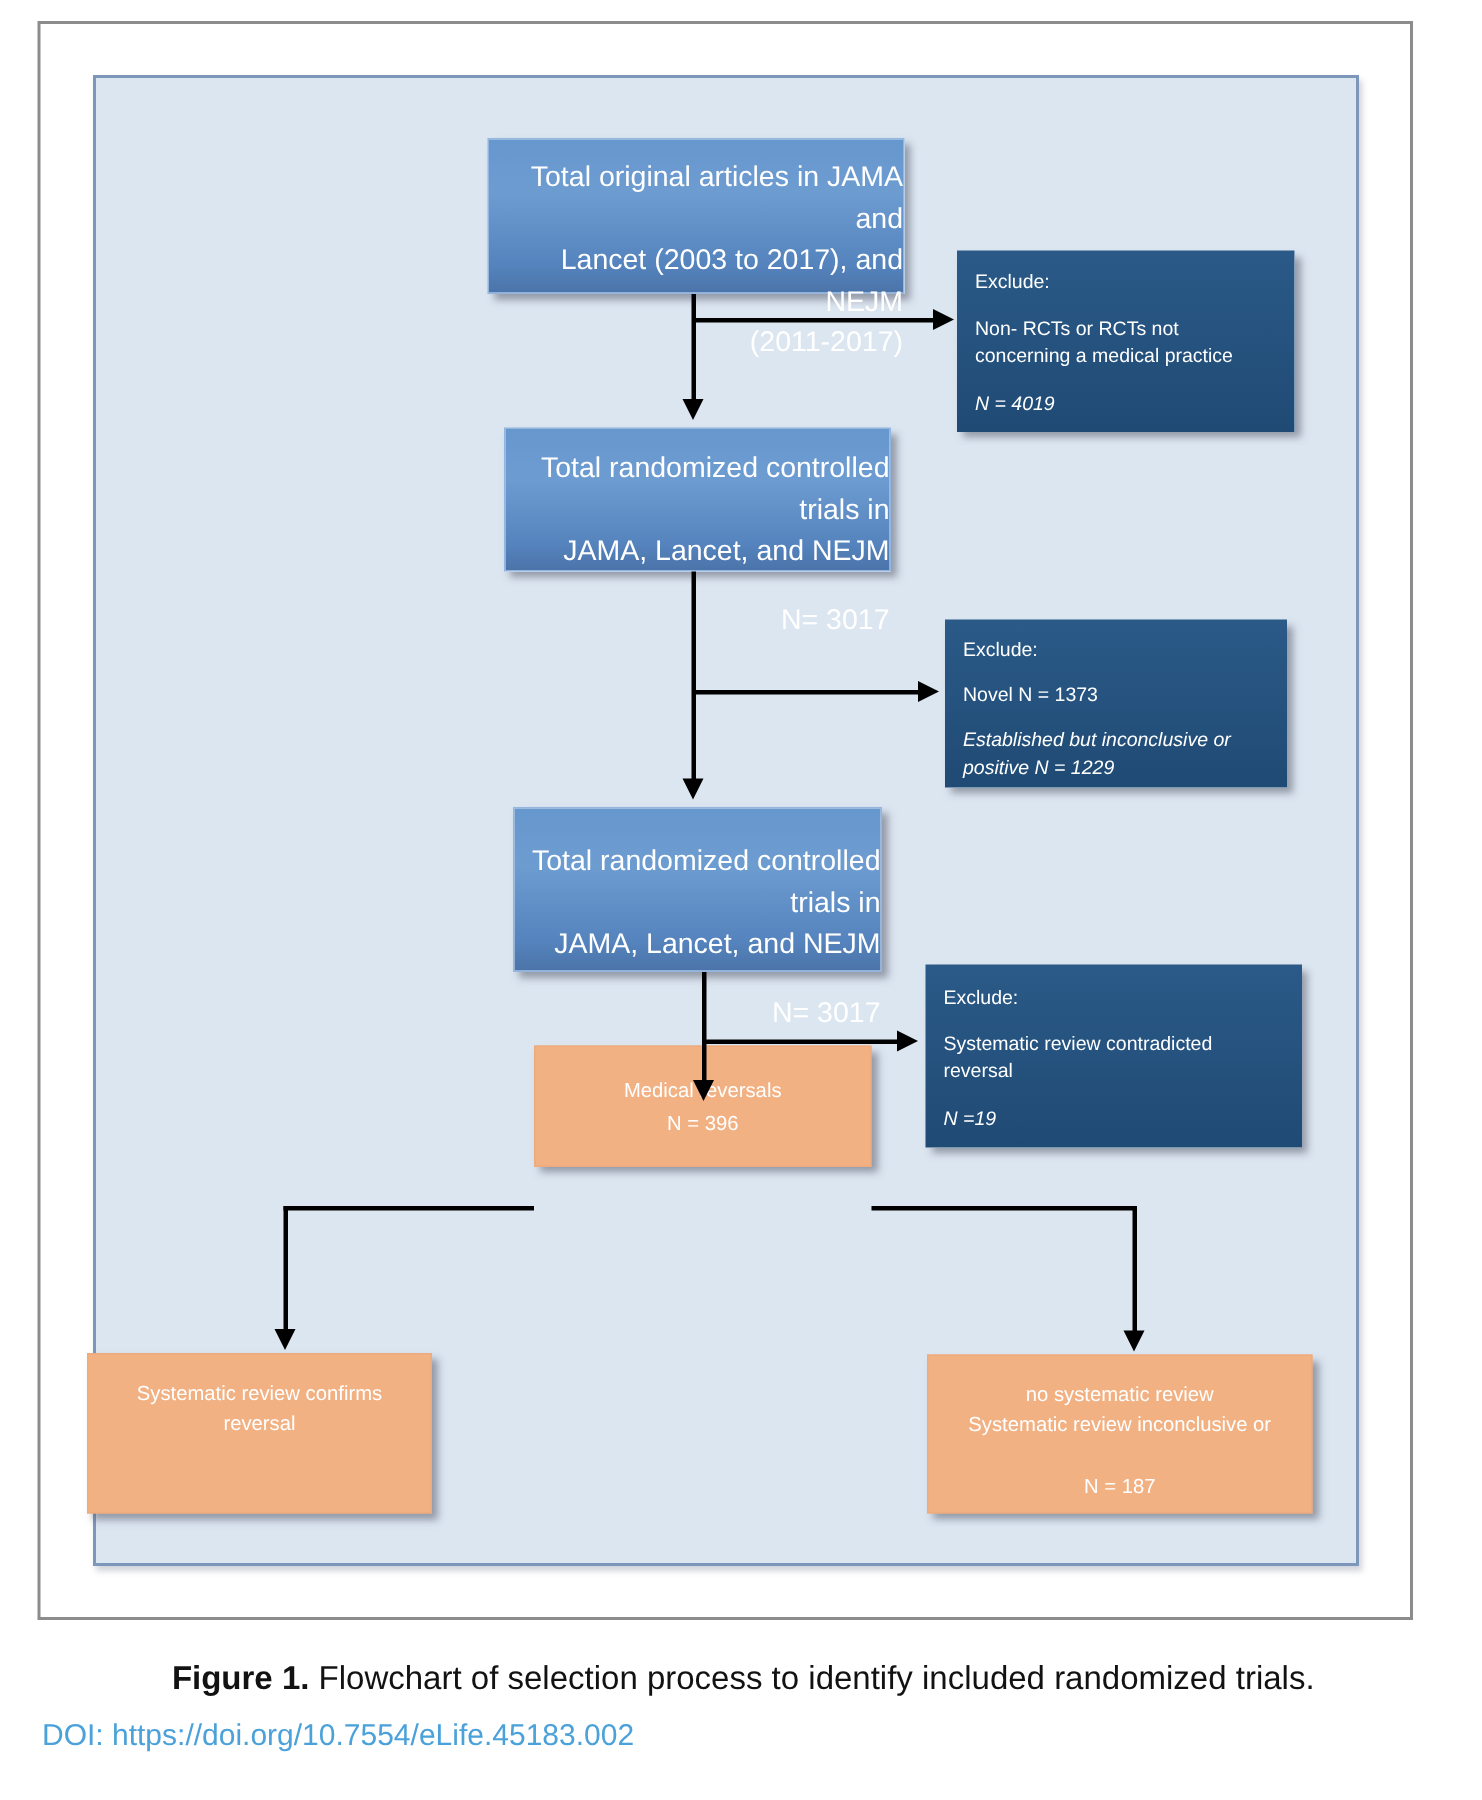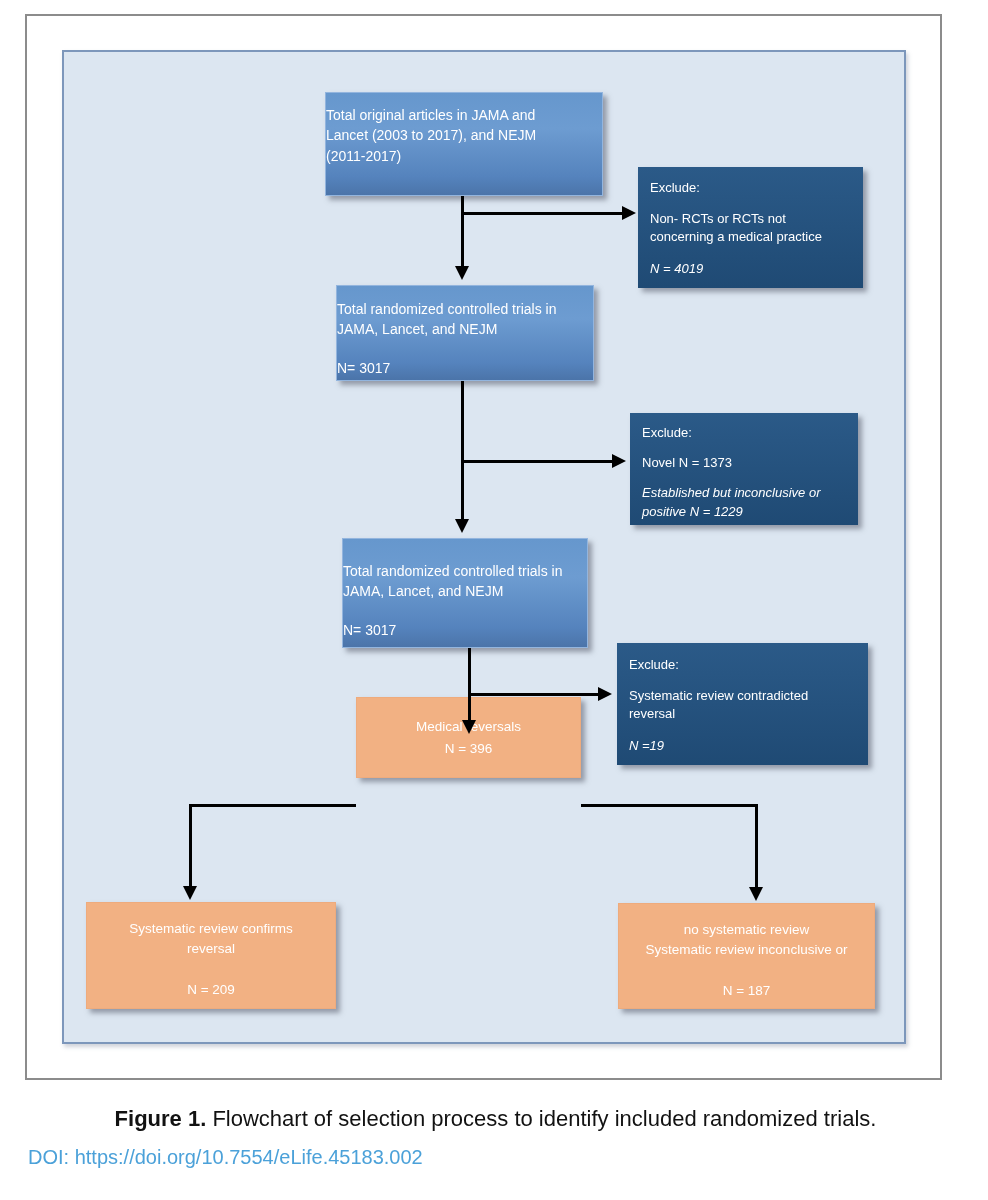--- a/index.html
+++ b/index.html
@@ -10,21 +10,21 @@
                background:#ffffff;border:2px solid #8c8c8c;}
 
   .panel{position:absolute;left:62px;top:50px;width:840px;height:990px;
          background:#dce6f1;border:2px solid #7d97bb;
          box-shadow:2px 3px 4px rgba(120,130,150,0.35);}
 
   .node{position:absolute;box-sizing:border-box;color:#ffffff;
         box-shadow:4px 4px 5px rgba(75,80,95,0.5);}
 
   .flow-blue{background:linear-gradient(180deg,#6697cd 0%,#6d9cd1 35%,#5583bd 82%,#4b74a9 100%);
-             border:1px solid #93b5de;text-align:left;font-size:14px;line-height:1.45;}
+             border:1px solid #93b5de;text-align:right;font-size:19px;line-height:1.45;}
   .flow-orange{background:#f2b183;border:1px solid #efas; border:1px solid #eeab7d;
                text-align:center;font-size:13.5px;line-height:1.45;}
   .exclude-navy{background:linear-gradient(180deg,#2b5a88 0%,#1f4a74 100%);
                 text-align:left;font-size:13px;line-height:1.4;padding:12px 12px;}
   .exclude-navy p{margin:0 0 13px 0;}
   .exclude-navy p:last-child{margin:0;font-style:italic;}
 
   .box-n{margin-top:18px;}
 
   .line{position:absolute;background:#000000;}
@@ -93,24 +93,23 @@
       <span>reversal</span>
     </p>
     <p>N =19</p>
   </div>
 
   <div class="node flow-orange" style="left:356px;top:697px;width:225px;height:81px;padding-top:19px;">
     <div>Medical reversals</div>
     <div class="box-n" style="margin-top:2px;">N = 396</div>
   </div>
 
-  <div class="node flow-orange" style="left:86px;top:902px;width:250px;height:107px;padding-top:16px;">
+  <div class="node flow-orange" style="left:58px;top:902px;width:230px;height:107px;padding-top:16px;">
     <div>Systematic review confirms</div>
     <div>reversal</div>
-    <div class="box-n" style="margin-top:22px;">N = 209</div>
   </div>
 
   <div class="node flow-orange" style="left:618px;top:903px;width:257px;height:106px;padding-top:16px;">
     <div>no systematic review</div>
     <div>Systematic review inconclusive or</div>
     <div class="box-n" style="margin-top:22px;">N = 187</div>
   </div>
 
   <div class="line" style="left:461px;top:196px;width:3px;height:72px;"></div>
   <div class="arrow-down" style="left:455px;top:266px;"></div>

